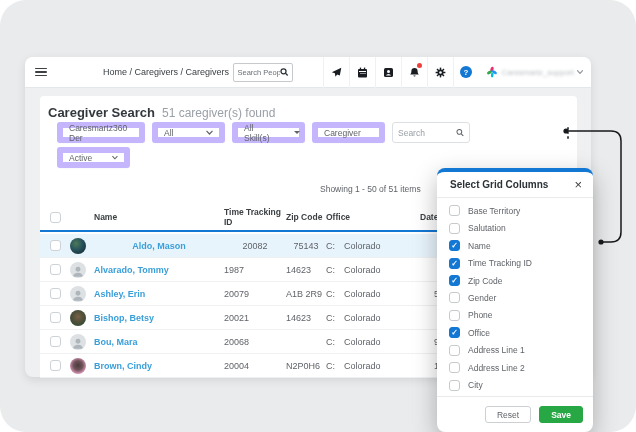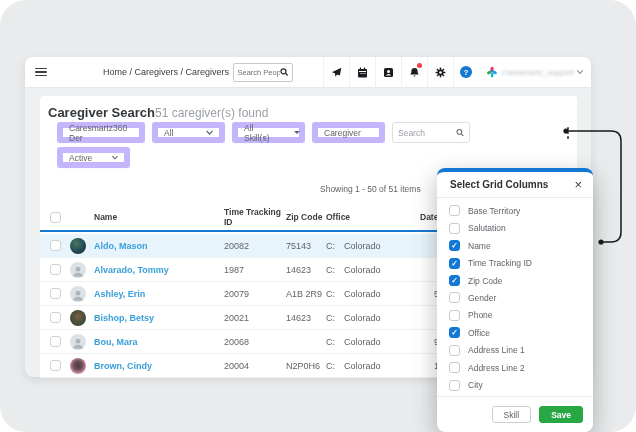--- a/index.html
+++ b/index.html
@@ -31,21 +31,21 @@
     background:#f23f3a; }
   .help-badge { width:12px; height:12px; border-radius:50%; background:#1377d4; color:#fff;
     font-size:8px; font-weight:800; display:flex; align-items:center; justify-content:center; }
   .user-wrap { display:flex; align-items:center; gap:3px; margin-left:6px; cursor:pointer; }
   .user-name { font-size:8px; color:#b6babe; filter:blur(1.6px); white-space:nowrap; }
   .user-caret { filter:blur(.7px); }
 
   
   .card { position:absolute; left:15px; top:39px; width:537px; height:281px; background:#fff;
     border-radius:4px 4px 0 0; }
-  .page-head { display:flex; align-items:baseline; padding:9px 0 0 8px; }
+  .page-head { display:flex; align-items:baseline; gap:7px; padding:9px 0 0 8px; }
   .page-title { font-size:13px; font-weight:800; color:#33383d; }
   .page-count { font-size:12px; color:#9aa0a6; }
 
   
   .frow { position:absolute; left:17px; right:8px; display:flex; gap:7px; }
   .frow1 { top:26px; } .frow2 { top:51px; }
   .sel { height:21px; background:#fff; border:6px solid #c4b5fd; border-radius:3px;
     display:flex; align-items:center; justify-content:space-between; padding:0 6px;
     font-size:8.5px; color:#5f6368; cursor:pointer; box-shadow:0 1px 1px rgba(0,0,0,.02);gap:20px; }
   .w88{width:88px;} .w73{width:73px;}
@@ -65,21 +65,21 @@
     font-size:8.5px; color:#5f6368; white-space:nowrap; }
 
   
   .tgrid { display:grid; grid-template-columns:20px 24px 130px 62px 40px 80px 68px 1fr;
     align-items:center; padding-left:10px; }
   .thead { position:absolute; left:0; right:0; top:108px; height:28px;
     border-bottom:2px solid #1377d4; font-size:8.5px; font-weight:700; color:#3c4043; }
   .th-dob { padding-left:14px; }
   .tbody { position:absolute; left:0; right:0; top:138px; }
   .trow { height:24px; border-bottom:1px solid #eef0f2; font-size:9px; color:#5f6368; }
-  .trow.hl { background:#e8f4fc; }
+  .trow.hl { background:#e8f4fc;text-align:center; }
   .cb { width:11px; height:11px; border:1px solid #cdd2d6; border-radius:3px; background:#fff;
     display:inline-block; cursor:pointer; }
   .avatar { width:16px; height:16px; border-radius:50%; overflow:hidden; background:#dde1e4;
     display:flex; align-items:flex-end; justify-content:center; }
   .avatar svg { display:block; }
   .av-p1 { background:radial-gradient(circle at 38% 35%, #4c7a58 0%, #27525c 45%, #152b36 90%); }
   .av-p2 { background:radial-gradient(circle at 50% 42%, #7a6148 0%, #54513a 40%, #2e4a35 85%); }
   .av-p3 { background:radial-gradient(circle at 50% 46%, #4a3b3d 0%, #6e5258 38%, #f0a5cc 80%); }
   .name-link { color:#3a9fd9; font-weight:700; font-size:9px; text-decoration:none; cursor:pointer; }
   .office-cell { display:flex; gap:9px; align-items:center; }
@@ -419,21 +419,21 @@
     <span class="pcb"></span>
     <span class="plabel">Address Line 2</span>
   </div>
 
   <div class="pitem">
     <span class="pcb"></span>
     <span class="plabel">City</span>
   </div>
 </div>
     <div class="pfoot">
-      <button class="btn btn-reset">Skill</button>
+      <button class="btn btn-reset">Reset</button>
       <button class="btn btn-save">Save</button>
     </div>
   </div>
 
   <svg class="connector" width="636" height="432" viewBox="0 0 636 432">
     <path d="M566 131 H611 Q621 131 621 141 V232 Q621 242 611 242 H602" fill="none" stroke="#17191b" stroke-width="1.5"></path>
     <circle cx="566" cy="131" r="2.6" fill="#17191b"></circle>
     <circle cx="601" cy="242" r="2.6" fill="#17191b"></circle>
   </svg>
 

